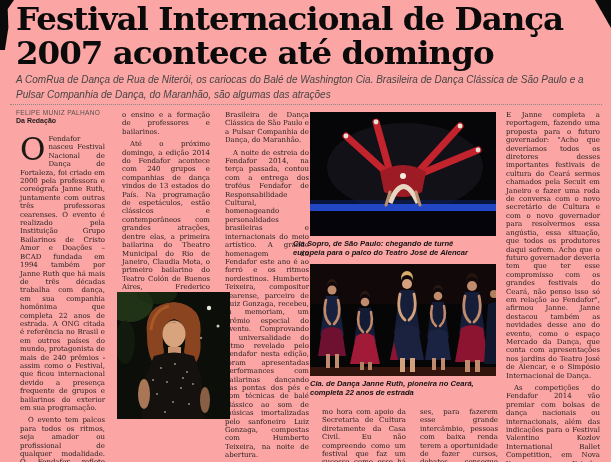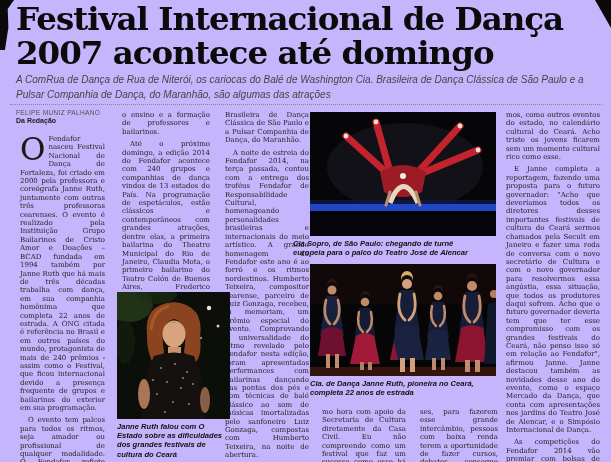--- a/index.html
+++ b/index.html
@@ -1,16 +1,16 @@
 <!DOCTYPE html>
 <html><head>
 <meta charset="utf-8">
 <style>
   html,body{margin:0;padding:0;}
-  .page{position:relative;width:611px;height:462px;background:#c4b5fd;overflow:hidden;
+  .page{position:relative;width:611px;height:462px;background:#fca5a5;overflow:hidden;
         font-family:"DejaVu Serif",serif;color:#211f1c;}
   
   .mark-tl{position:absolute;left:0;top:0;width:14px;height:50px;background:#0a0a0a;
            clip-path:polygon(0 0,100% 0,55% 18%,60% 55%,35% 100%,0 100%);}
   .mark-tr{position:absolute;right:0;top:0;width:16px;height:28px;background:#0a0a0a;
            clip-path:polygon(0 0,100% 0,100% 100%);}
   
   .headline{position:absolute;left:16px;top:2px;width:592px;
             font-family:"DejaVu Serif",serif;font-weight:900;color:#0b0b0b;
             font-size:32.5px;line-height:34px;letter-spacing:-1px;}
@@ -199,30 +199,28 @@
       <circle cx="40" cy="102" r="0.9"></circle>
         <circle cx="56" cy="110" r="0.9"></circle>
         <circle cx="72" cy="112" r="0.9"></circle>
       <circle cx="48" cy="120" r="0.9"></circle>
         <circle cx="66" cy="86" r="0.9"></circle>
         <circle cx="36" cy="88" r="0.9"></circle>
     </g>
     <ellipse cx="27" cy="102" rx="6" ry="15" fill="#b9835f" opacity="0.9"></ellipse>
     <ellipse cx="88" cy="108" rx="5" ry="13" fill="#a87454" opacity="0.8"></ellipse>
   </svg>
-  <div class="caption cap-janne">Janne Ruth falou com O Estado sobre as dificuldades dos grandes festivais de cultura do Ceará</div>
 
   <div class="col c4">
     <p>mo hora com apoio da Secretaria de Cultura diretamente da Casa Civil. Eu não compreendo como um festival que faz um sucesso como esse há 13 anos, 70% bailarinos cearen-</p>
   </div>
 
   <div class="col c5">
     <p>ses, para fazerem esse grande intercâmbio, pessoas com baixa renda terem a oportunidade de fazer cursos, debates, consegue sempre acontecer assim no sufoco, pois esta-</p>
   </div>
 
   <div class="col c6">
-    <p>mos, como outros eventos do estado, no calendário cultural do Ceará. Acho triste os jovens ficarem sem um momento cultural rico como esse.</p>
     <p>E Janne completa a reportagem, fazendo uma proposta para o futuro governador: "Acho que deveríamos todos os diretores desses importantes festivais de cultura do Ceará sermos chamados pela Secult em Janeiro e fazer uma roda de conversa com o novo secretário de Cultura e com o novo governador para resolvermos essa angústia, essa situação, que todos os produtores daqui sofrem. Acho que o futuro governador deveria tem que ter esse compromisso com os grandes festivais do Ceará, não penso isso só em relação ao Fendafor", afirmou Janne. Janne destacou também as novidades desse ano do evento, como o espaço Mercado da Dança, que conta com apresentações nos jardins do Teatro José de Alencar, e o Simpósio Internacional de Dança.</p>
     <p>As competições do Fendafor 2014 vão premiar com bolsas de dança nacionais ou internacionais, além das indicações para o Festival Valentino Kozlov International Ballet Competition, em Nova Yorque, nos Estados Unidos.</p>
 
   </div>
 
 </div>
 
 </body></html>

